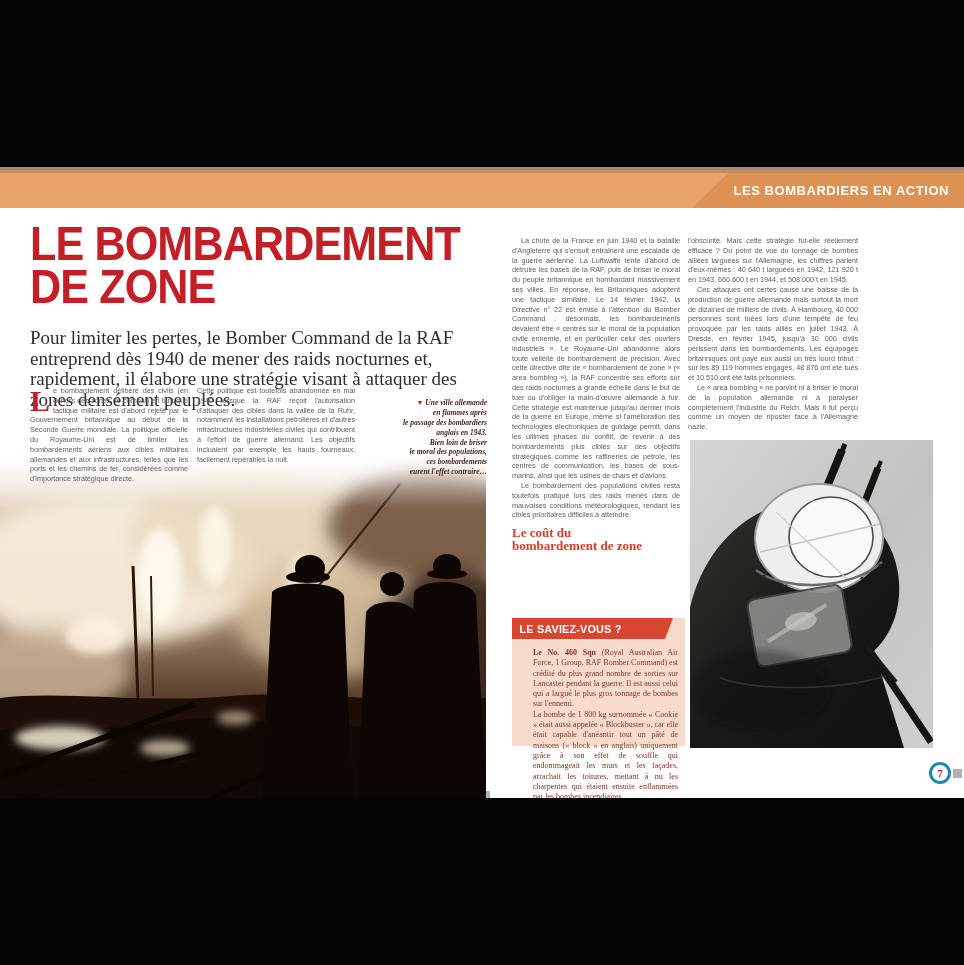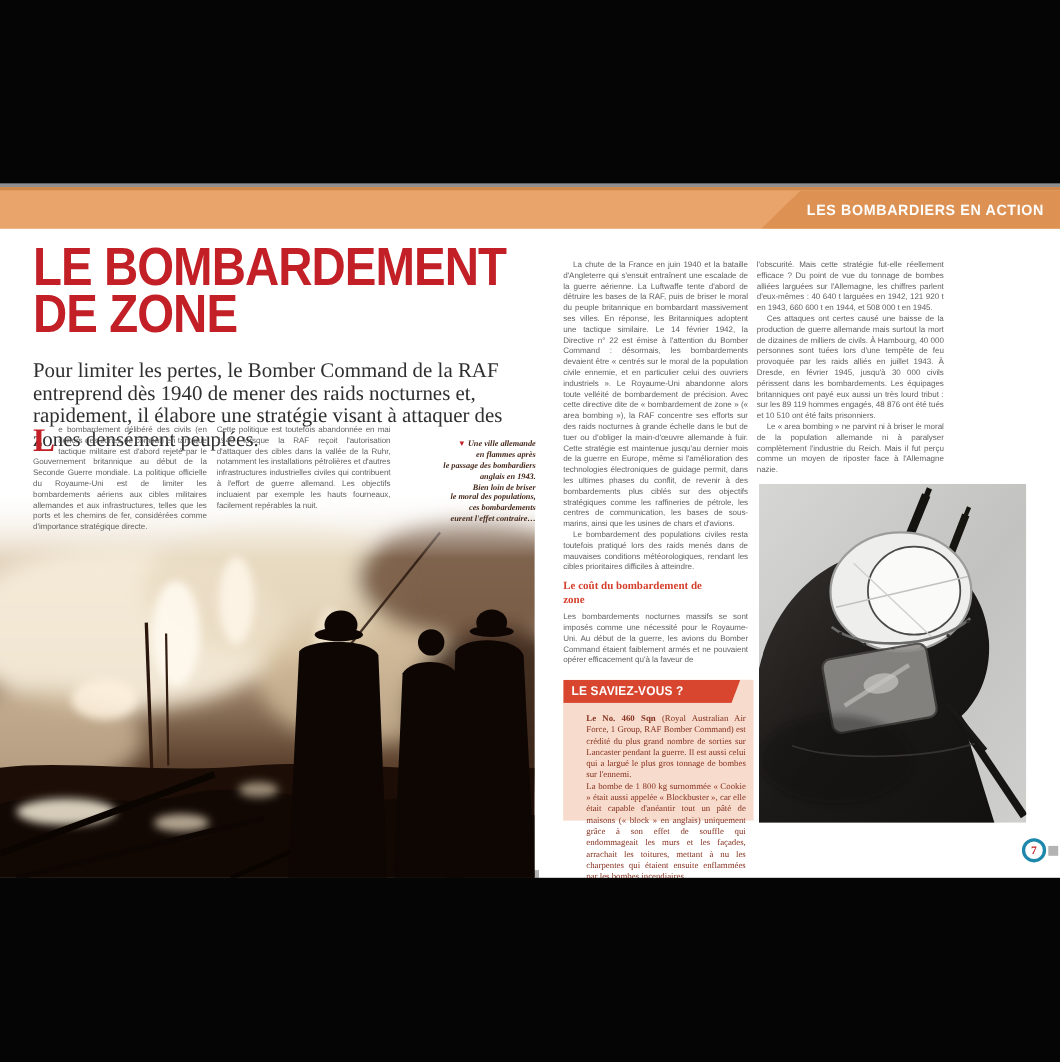--- a/index.html
+++ b/index.html
@@ -39,21 +39,21 @@
 
   .photo-left  { position:absolute; left:0; top:446px; width:486px; height:352px; z-index:1; }
   .photo-right { position:absolute; left:690px; top:440px; width:243px; height:308px; }
 
   .col-mid   { position:absolute; left:512px; top:236px; width:168px; }
   .col-right { position:absolute; left:688px; top:236px; width:170px; }
   .col-mid p, .col-right p { margin:0; }
   .indent { text-indent:9px; }
 
   .subhead { font-family:"Liberation Serif", serif; font-weight:bold; color:#d5402d;
-             font-size:10px; line-height:12.5px; margin:7px 0 4px 0; width:130px; }
+             font-size:13px; line-height:12.5px; margin:7px 0 4px 0; width:130px; }
 
   .didbox  { position:absolute; left:512px; top:618px; width:173px; height:128px; background:#f7dbcd; }
   .didbox-banner { position:absolute; left:0; top:0; height:21px; width:161px; background:#d8462f;
                    clip-path:polygon(0 0, 100% 0, calc(100% - 8px) 100%, 0 100%);
                    display:flex; align-items:center; }
   .didbox-banner span { color:#ffffff; font-weight:bold; font-size:11.5px; letter-spacing:0.2px;
                         padding-left:8px; transform:scaleX(0.94); transform-origin:0 center; white-space:nowrap; }
   .didbox-body { position:absolute; left:8px; right:7px; top:30px;
                  font-family:Liberation Serif, serif; font-size:8px; line-height:10.3px;
                  color:#86321f; text-align:justify;margin-left:13px; }
@@ -213,21 +213,20 @@
 Bien loin de briser
 le moral des populations,
 ces bombardements
 eurent l'effet contraire…</span>
   </div>
 
   <div class="col-mid">
     <p class="smalltext indent">La chute de la France en juin 1940 et la bataille d'Angleterre qui s'ensuit entraînent une escalade de la guerre aérienne. La Luftwaffe tente d'abord de détruire les bases de la RAF, puis de briser le moral du peuple britannique en bombardant massivement ses villes. En réponse, les Britanniques adoptent une tactique similaire. Le 14 février 1942, la Directive n° 22 est émise à l'attention du Bomber Command : désormais, les bombardements devaient être « centrés sur le moral de la population civile ennemie, et en particulier celui des ouvriers industriels ». Le Royaume-Uni abandonne alors toute velléité de bombardement de précision. Avec cette directive dite de « bombardement de zone » (« area bombing »), la RAF concentre ses efforts sur des raids nocturnes à grande échelle dans le but de tuer ou d'obliger la main-d'œuvre allemande à fuir. Cette stratégie est maintenue jusqu'au dernier mois de la guerre en Europe, même si l'amélioration des technologies électroniques de guidage permit, dans les ultimes phases du conflit, de revenir à des bombardements plus ciblés sur des objectifs stratégiques comme les raffineries de pétrole, les centres de communication, les bases de sous-marins, ainsi que les usines de chars et d'avions.</p>
     <p class="smalltext indent">Le bombardement des populations civiles resta toutefois pratiqué lors des raids menés dans de mauvaises conditions météorologiques, rendant les cibles prioritaires difficiles à atteindre.</p>
     <h3 class="subhead">Le coût du bombardement de zone</h3>
-    <p class="smalltext">Les bombardements nocturnes massifs se sont imposés comme une nécessité pour le Royaume-Uni. Au début de la guerre, les avions du Bomber Command étaient faiblement armés et ne pouvaient opérer efficacement qu'à la faveur de</p>
   </div>
 
   <div class="col-right">
     <p class="smalltext">l'obscurité. Mais cette stratégie fut-elle réellement efficace ? Du point de vue du tonnage de bombes alliées larguées sur l'Allemagne, les chiffres parlent d'eux-mêmes : 40 640 t larguées en 1942, 121 920 t en 1943, 660 600 t en 1944, et 508 000 t en 1945.</p>
     <p class="smalltext indent">Ces attaques ont certes causé une baisse de la production de guerre allemande mais surtout la mort de dizaines de milliers de civils. À Hambourg, 40 000 personnes sont tuées lors d'une tempête de feu provoquée par les raids alliés en juillet 1943. À Dresde, en février 1945, jusqu'à 30 000 civils périssent dans les bombardements. Les équipages britanniques ont payé eux aussi un très lourd tribut : sur les 89 119 hommes engagés, 48 876 ont été tués et 10 510 ont été faits prisonniers.</p>
     <p class="smalltext indent">Le « area bombing » ne parvint ni à briser le moral de la population allemande ni à paralyser complètement l'industrie du Reich. Mais il fut perçu comme un moyen de riposter face à l'Allemagne nazie.</p>
   </div>
 
 
   <div class="didbox">

